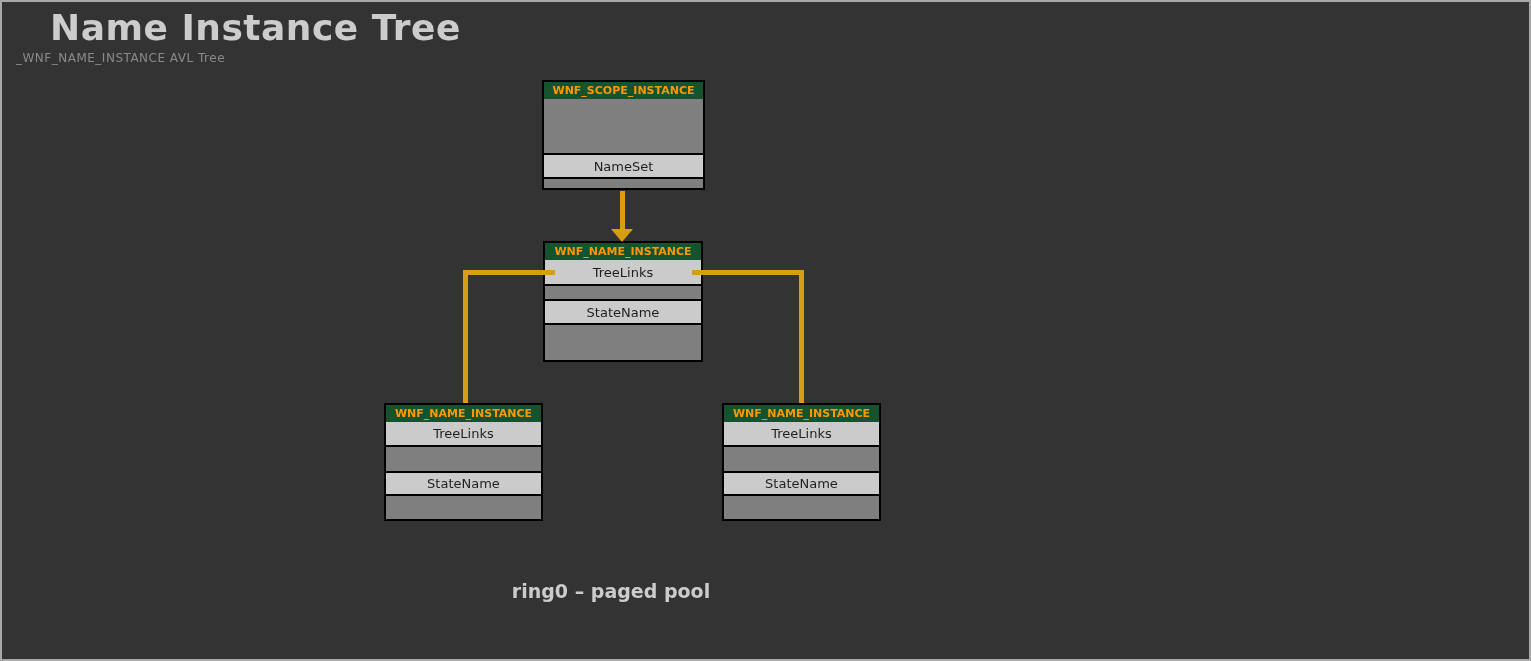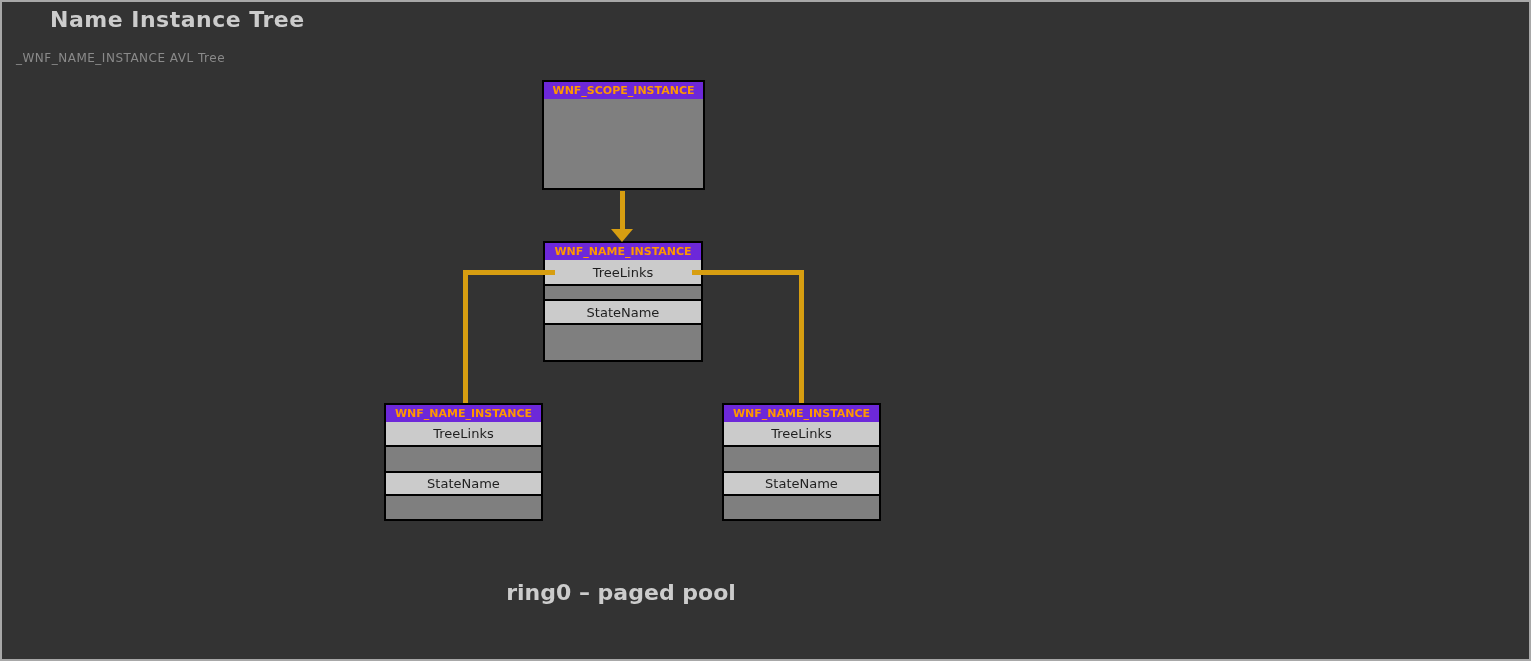--- a/index.html
+++ b/index.html
@@ -7,43 +7,43 @@
     width: 1531px; height: 661px;
     background: #333333;
     border: 2px solid #a8a8a8;
     box-sizing: border-box;
     position: relative;
     overflow: hidden;
     font-family: "DejaVu Sans", "Liberation Sans", sans-serif;
   }
   .page-title {
     position: absolute; left: 48px; top: 5px;
-    font-size: 22px; font-weight: bold; color: #cccccc;
+    font-size: 36px; font-weight: bold; color: #cccccc;
     letter-spacing: 0.5px;
   }
   .page-subtitle {
     position: absolute; left: 14px; top: 49px;
     font-size: 12px; color: #8a8a8a; letter-spacing: 0.5px;
   }
   .footer-label {
-    position: absolute; left: 444px; top: 578px; width: 350px;
+    position: absolute; left: 434px; top: 578px; width: 350px;
     text-align: center;
-    font-size: 22px; font-weight: bold; color: #cccccc;
+    font-size: 19px; font-weight: bold; color: #cccccc;
   }
   
   .box {
     position: absolute;
     border: 2px solid #000000;
     background: #7f7f7f;
     box-sizing: border-box;
     display: flex; flex-direction: column;
     z-index: 1;
   }
   .box-header {
-    background: #6d28d9; color: #ff9800;
+    background: #14532d; color: #ff9800;
     font-size: 11px; font-weight: bold;
     display: flex; align-items: center; justify-content: center;
     flex: 0 0 auto;
   }
   .row {
     box-sizing: border-box;
     display: flex; align-items: center; justify-content: center;
     font-size: 13px; color: #1f1f1f;
     flex: 0 0 auto;
   }
@@ -71,20 +71,21 @@
 </style>
 </head>
 <body>
 
 <div class="page-title">Name Instance Tree</div>
 <div class="page-subtitle">_WNF_NAME_INSTANCE AVL Tree</div>
 
 <div class="box" style="left:540px; top:78px; width:163px; height:110px;">
   <div class="box-header" style="height:17px;">WNF_SCOPE_INSTANCE</div>
   <div class="row gray fill"></div>
+  <div class="row light" style="height:26px;">NameSet</div>
   <div class="row gray" style="height:9px;"></div>
 </div>
 
 <div class="box" style="left:541px; top:239px; width:160px; height:121px;">
   <div class="box-header" style="height:17px;">WNF_NAME_INSTANCE</div>
   <div class="row light" style="height:26px; border-top:0;">TreeLinks</div>
   <div class="row gray" style="height:13px;"></div>
   <div class="row light" style="height:26px;">StateName</div>
   <div class="row gray fill"></div>
 </div>

